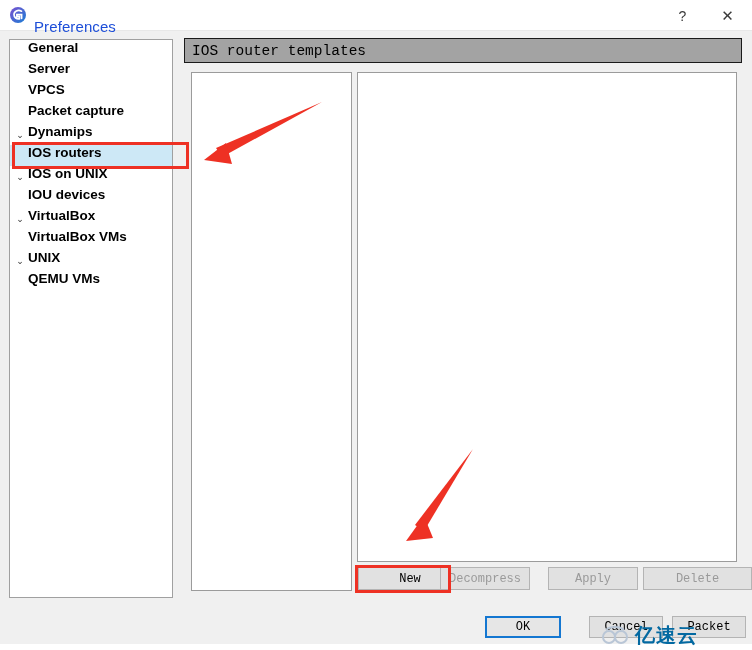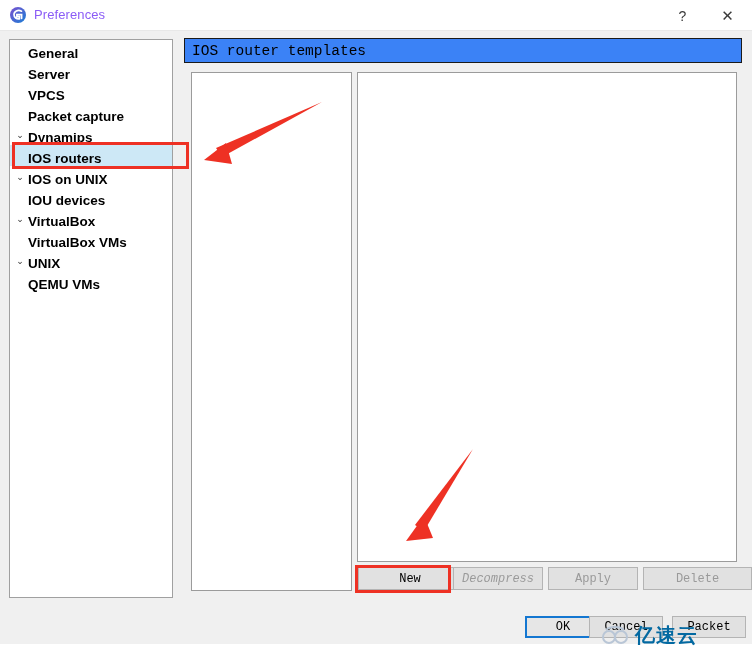--- a/index.html
+++ b/index.html
@@ -24,23 +24,23 @@
     background: #ffffff;
     border-bottom: 1px solid #e8e8e8;
   }
   #app-icon {
     position: absolute;
     left: 9px; top: 6px;
     width: 18px; height: 18px;
   }
   #title-text {
     position: absolute;
-    left: 34px; top: 7px;
-    font-size: 13px;
-    color: #8b5cf6;
+    left: 34px; top: 18px;
+    font-size: 15px;
+    color: #1d4ed8;
     letter-spacing: .1px;
     white-space: nowrap;
   }
   .titlebtn {
     position: absolute;
     top: 0;
     width: 45px; height: 31px;
     display: flex; align-items: center; justify-content: center;
     font-size: 14px;
     color: #3a3a3a;
@@ -57,21 +57,21 @@
     left: 9px; top: 39px;
     width: 164px; height: 559px;
     background: #ffffff;
     border: 1px solid #a0a0a0;
     overflow: hidden;
   }
   .tree-row {
     position: relative;
     height: 21px;
     display: flex;
-    align-items: flex-end;
+    align-items: flex-start;
     font-size: 13.5px;
     font-weight: bold;
     color: #000000;
     white-space: nowrap;
   }
   .tree-row.selected { background: #cde8f6; }
   .tree-row .chev {
     position: absolute;
     left: 4px; top: 0;
     width: 12px; height: 21px;
@@ -91,21 +91,21 @@
     border: 3px solid #ee3124;
     pointer-events: none;
     z-index: 9;
   }
 
   
   #panel-title {
     position: absolute;
     left: 184px; top: 38px;
     width: 558px; height: 25px;
-    background: #3b82f6;
+    background: #a3a3a3;
     border: 1px solid #1a1a1a;
     display: flex;
     align-items: center;
   }
   #panel-title span {
     padding-left: 7px;
     font-family: "Liberation Mono", monospace;
     font-size: 14.5px;
     color: #000;
     white-space: nowrap;
@@ -136,21 +136,21 @@
     border: 1px solid #b4b4b4;
     font-family: "Liberation Mono", monospace;
     font-size: 12px;
     color: #000;
     display: flex; align-items: center; justify-content: center;
     cursor: default;
     white-space: nowrap;
   }
   .abtn.disabled { color: #9a9a9a; }
   #btn-new        { left: 358px; width: 104px; }
-  #btn-decompress { left: 453px; width: 90px; font-style: italic; }
+  #btn-decompress { left: 440px; width: 90px; }
   #btn-edit       { left: 548px; width: 90px; }
   #btn-delete     { left: 643px; width: 109px; }
 
   #new-highlight {
     position: absolute;
     left: 355px; top: 565px;
     width: 96px; height: 28px;
     border: 3px solid #ee3124;
     pointer-events: none;
     z-index: 9;
@@ -164,21 +164,21 @@
     background: #e1e1e1;
     border: 1px solid #b4b4b4;
     font-family: "Liberation Mono", monospace;
     font-size: 12px;
     color: #000;
     display: flex; align-items: center; justify-content: center;
     cursor: default;
     white-space: nowrap;
   }
   #btn-ok {
-    left: 525px; width: 76px;
+    left: 485px; width: 76px;
     border: 2px solid #1477d1;
     background: #e6e6e6;
   }
   #btn-cancel { left: 589px; width: 74px; }
   #btn-apply  { left: 672px; width: 74px; }
 
   
   #arrows {
     position: absolute;
     left: 0; top: 0;

